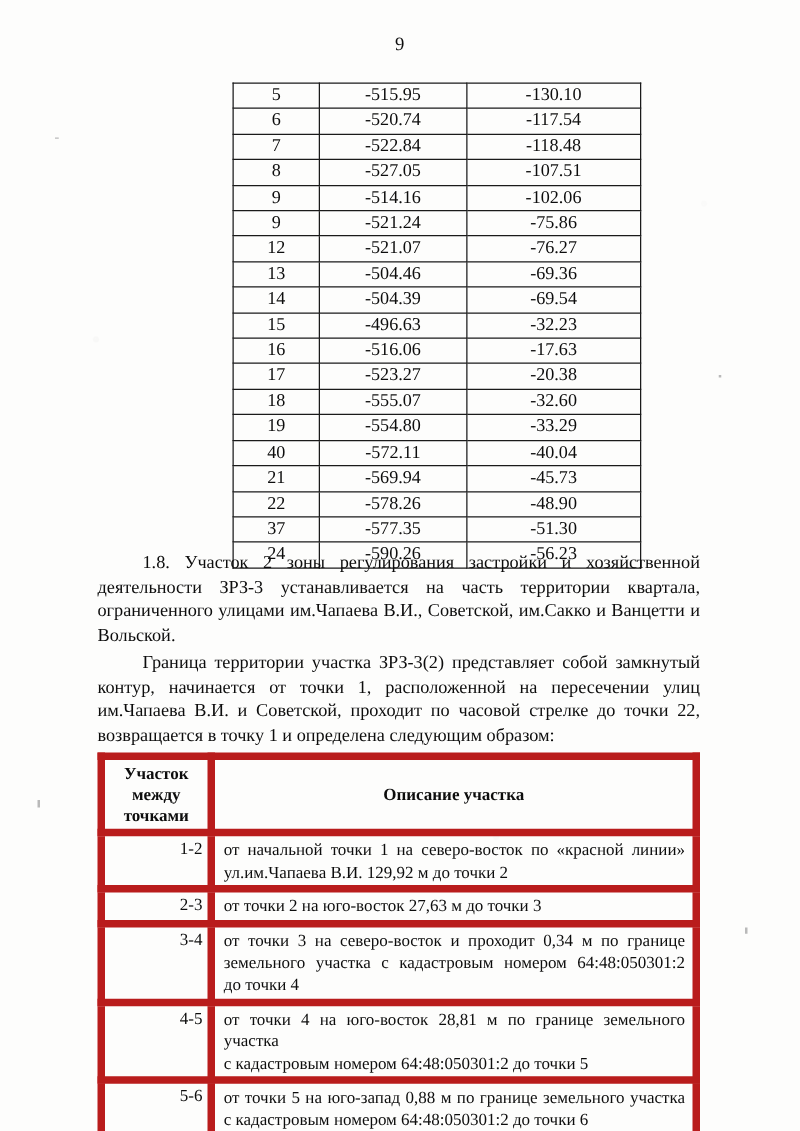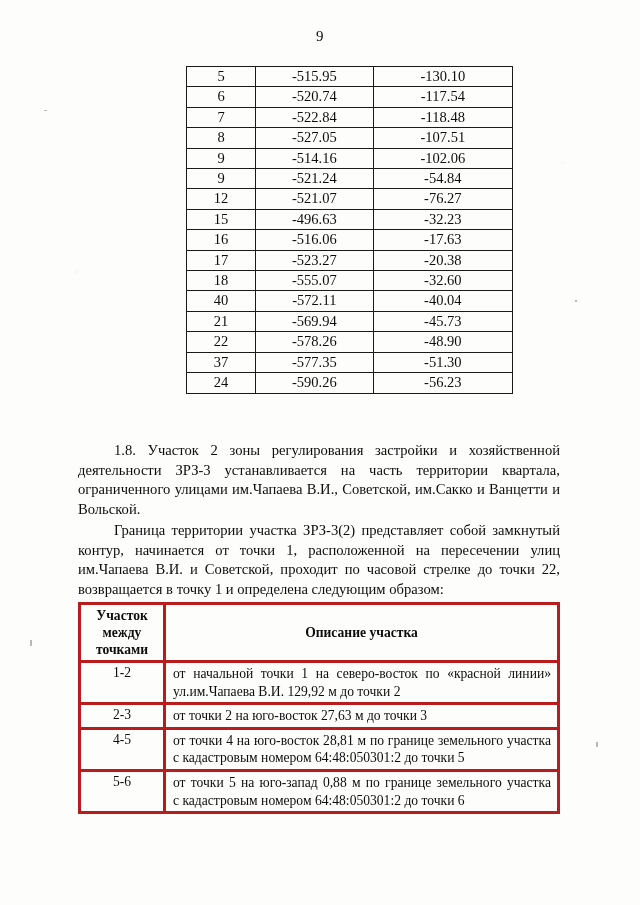--- a/index.html
+++ b/index.html
@@ -80,34 +80,34 @@
   .desc-table {
     position: absolute;
     left: 78px;
     top: 602px;
     width: 482px;
     border-collapse: collapse;
     font-size: 13.6px;
   }
   .desc-table th,
   .desc-table td {
-    border: 3px solid #b91c1c;
+    border: 6px solid #b91c1c;
     padding: 2px 4px;
     vertical-align: top;
   }
   .desc-table th {
     font-weight: bold;
     text-align: center;
     vertical-align: middle;
     line-height: 17px;
   }
   .desc-table th.h-seg { width: 74px; }
   .desc-table td.d-seg {
     width: 74px;
-    text-align: center;
+    text-align: right;
     white-space: nowrap;
     margin-top: 36px;
   }
   .desc-table td.d-txt {
     text-align: justify;
     line-height: 17.6px;
     padding-left: 7px;
     padding-right: 6px;
   }
 </style>
@@ -147,46 +147,61 @@
           <td class="c-y">-107.51</td>
         </tr>
         <tr>
           <td class="c-num">9</td>
           <td class="c-x">-514.16</td>
           <td class="c-y">-102.06</td>
         </tr>
         <tr>
           <td class="c-num">9</td>
           <td class="c-x">-521.24</td>
-          <td class="c-y">-54.84</td>
+          <td class="c-y">-75.86</td>
         </tr>
         <tr>
           <td class="c-num">12</td>
           <td class="c-x">-521.07</td>
           <td class="c-y">-76.27</td>
         </tr>
         <tr>
+          <td class="c-num">13</td>
+          <td class="c-x">-504.46</td>
+          <td class="c-y">-69.36</td>
+        </tr>
+        <tr>
+          <td class="c-num">14</td>
+          <td class="c-x">-504.39</td>
+          <td class="c-y">-69.54</td>
+        </tr>
+        <tr>
           <td class="c-num">15</td>
           <td class="c-x">-496.63</td>
           <td class="c-y">-32.23</td>
         </tr>
         <tr>
           <td class="c-num">16</td>
           <td class="c-x">-516.06</td>
           <td class="c-y">-17.63</td>
         </tr>
         <tr>
           <td class="c-num">17</td>
           <td class="c-x">-523.27</td>
           <td class="c-y">-20.38</td>
         </tr>
         <tr>
           <td class="c-num">18</td>
           <td class="c-x">-555.07</td>
           <td class="c-y">-32.60</td>
+        </tr>
+        <tr>
+          <td class="c-num">19</td>
+          <td class="c-x">-554.80</td>
+          <td class="c-y">-33.29</td>
         </tr>
         <tr>
           <td class="c-num">40</td>
           <td class="c-x">-572.11</td>
           <td class="c-y">-40.04</td>
         </tr>
         <tr>
           <td class="c-num">21</td>
           <td class="c-x">-569.94</td>
           <td class="c-y">-45.73</td>
@@ -226,20 +241,27 @@
           <td class="d-txt">
             <span style="display: block; text-align: justify; text-align-last: justify;">от начальной точки 1 на северо-восток по «красной линии»</span>
             <span style="display: block;">ул.им.Чапаева В.И. 129,92 м до точки 2</span>
           </td>
         </tr>
         <tr>
           <td class="d-seg">2-3</td>
           <td class="d-txt">от точки 2 на юго-восток 27,63 м до точки 3</td>
         </tr>
         <tr>
+          <td class="d-seg">3-4</td>
+          <td class="d-txt">
+            <span style="display: block; text-align: justify; text-align-last: justify;">от точки 3 на северо-восток и проходит 0,34 м по границе земельного участка с кадастровым номером 64:48:050301:2</span>
+            <span style="display: block;">до точки 4</span>
+          </td>
+        </tr>
+        <tr>
           <td class="d-seg">4-5</td>
           <td class="d-txt">
             <span style="display: block; text-align: justify; text-align-last: justify;">от точки 4 на юго-восток 28,81 м по границе земельного участка</span>
             <span style="display: block;">с кадастровым номером 64:48:050301:2 до точки 5</span>
           </td>
         </tr>
         <tr>
           <td class="d-seg">5-6</td>
           <td class="d-txt">
             <span style="display: block; text-align: justify; text-align-last: justify;">от точки 5 на юго-запад 0,88 м по границе земельного участка</span>

